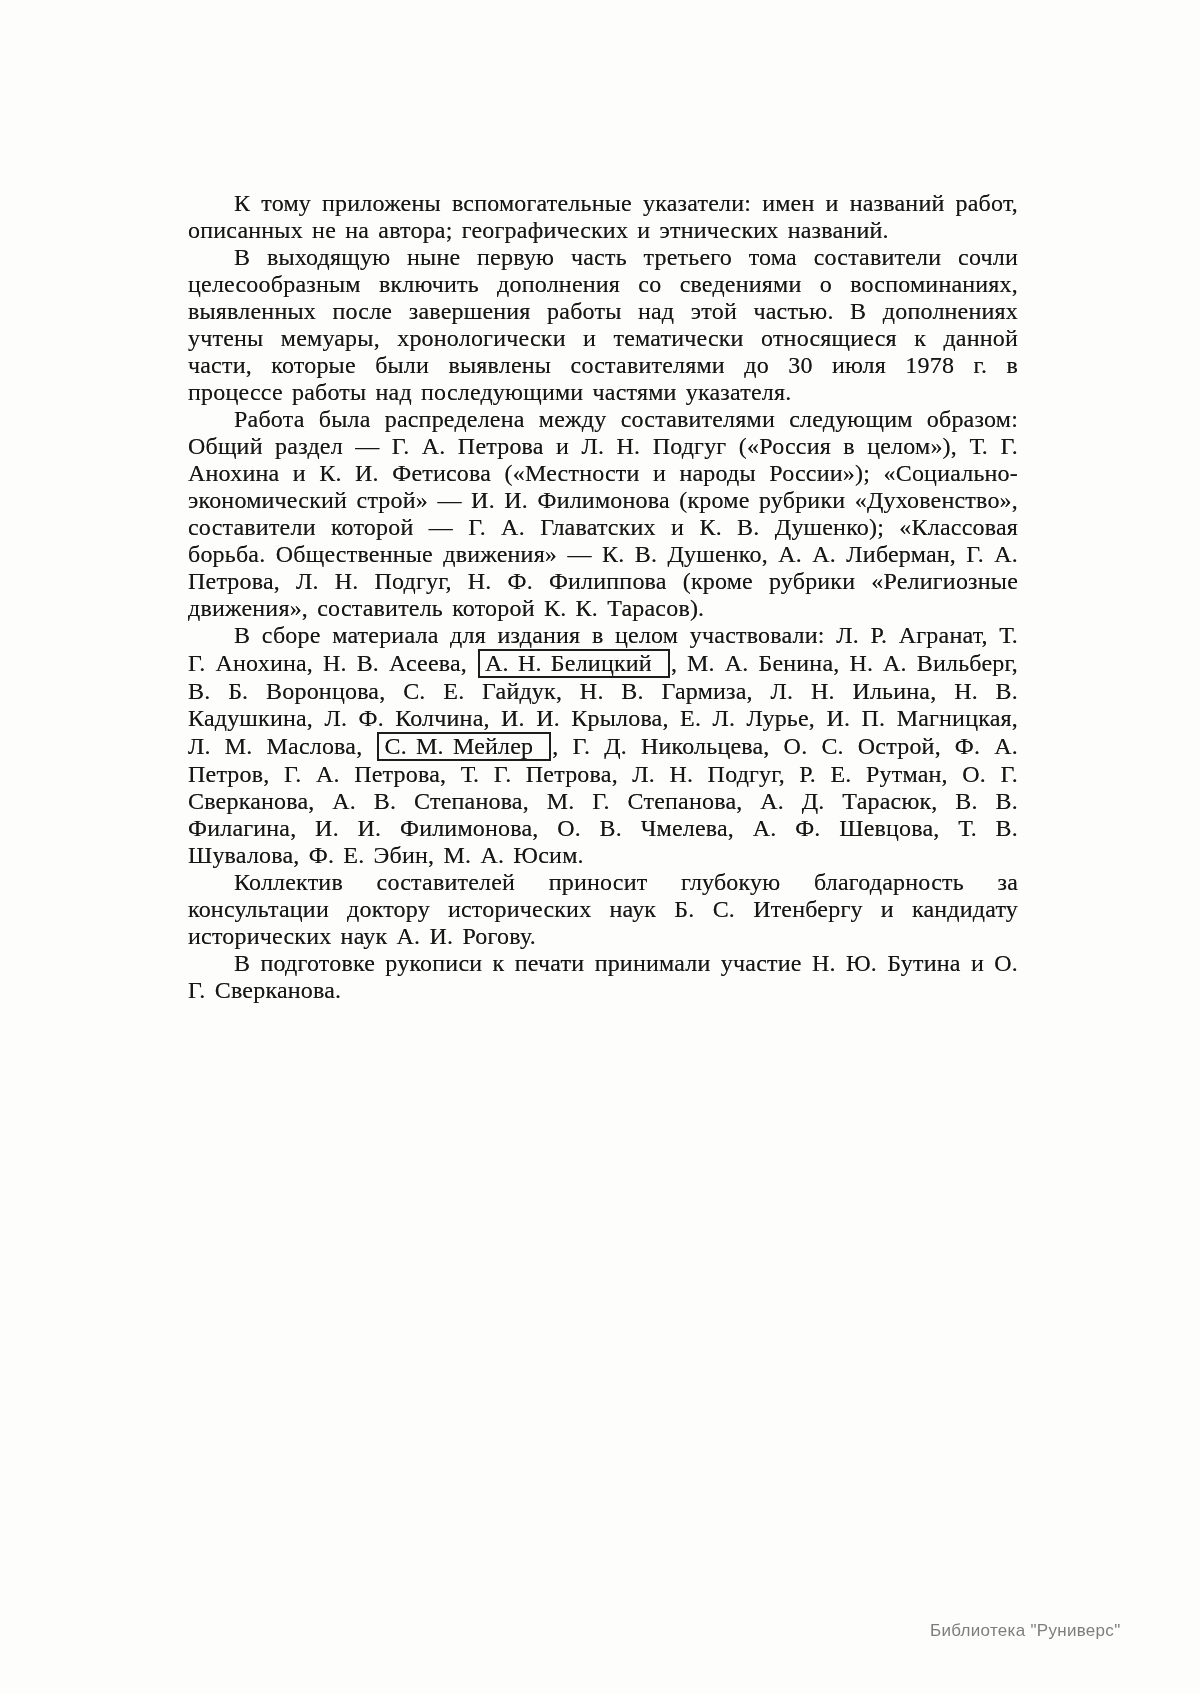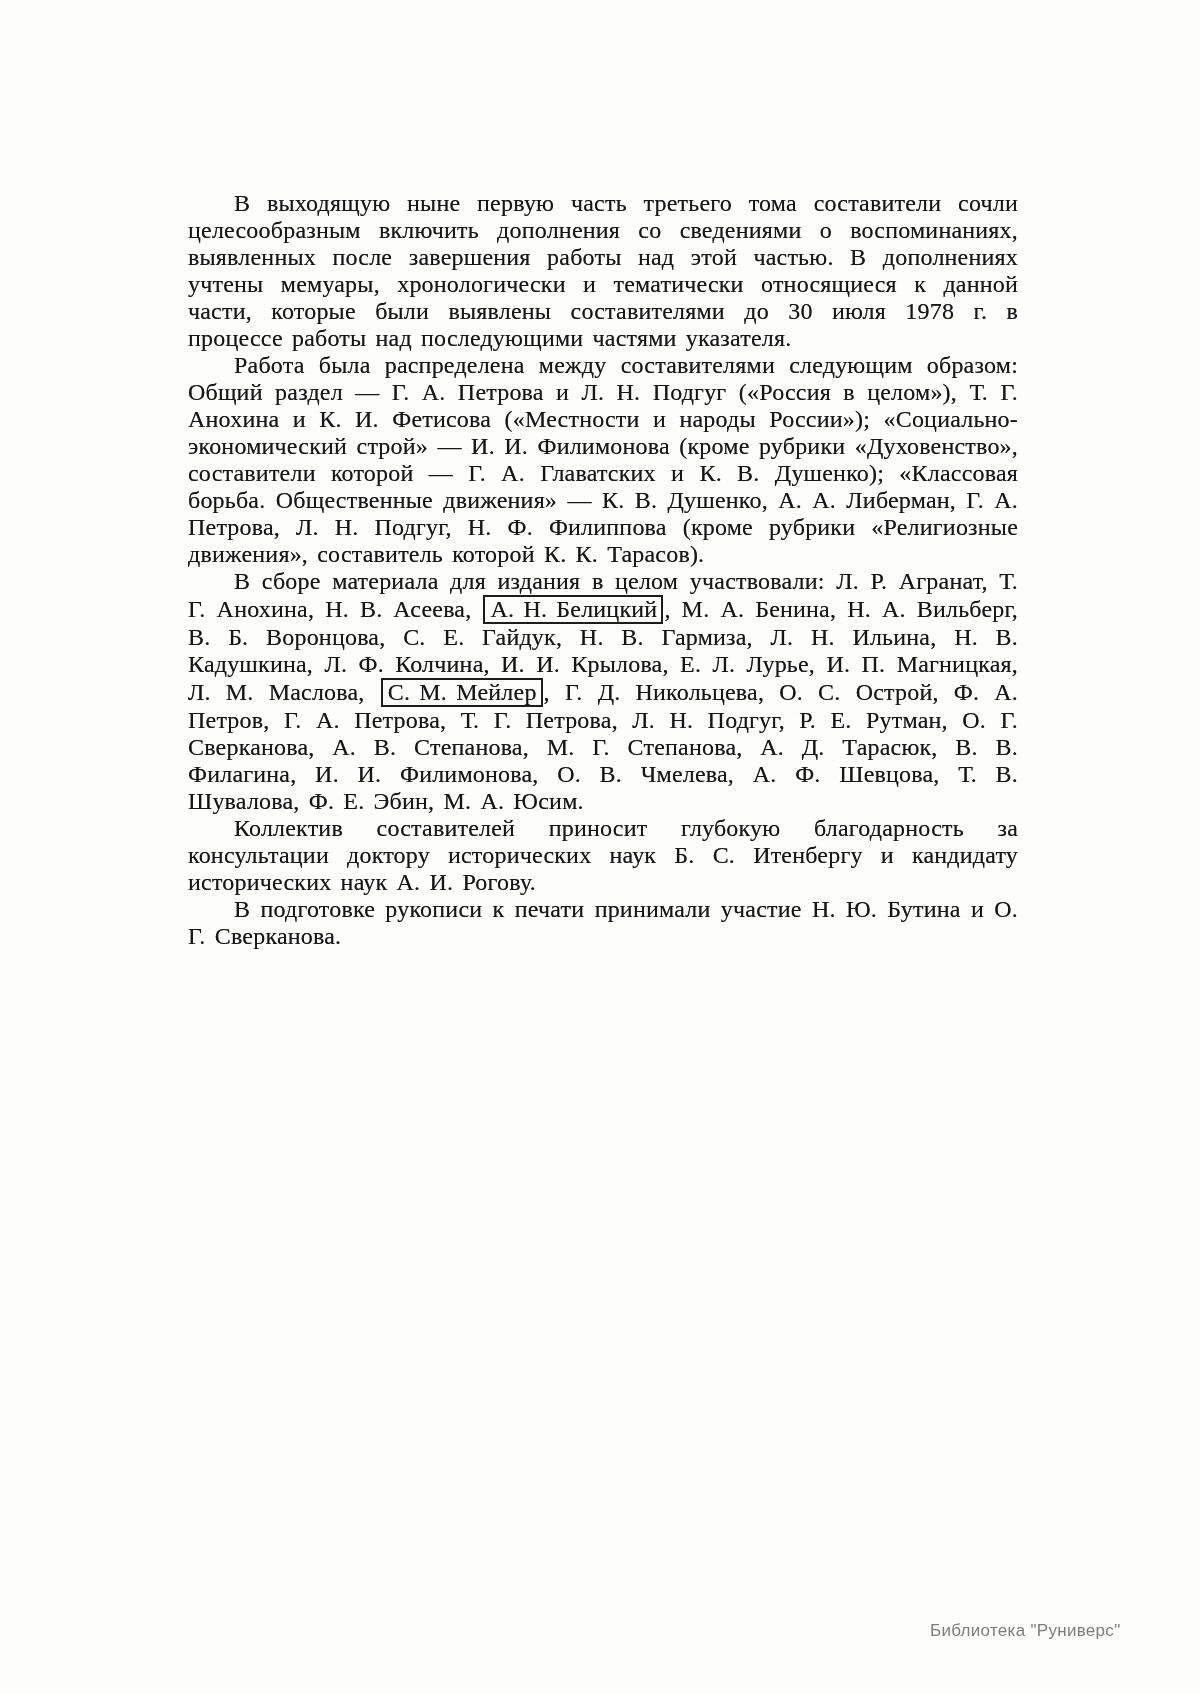--- a/index.html
+++ b/index.html
@@ -32,39 +32,40 @@
   .para {
     margin: 0;
     text-indent: 46px;
     word-spacing: 3px;
     letter-spacing: 0.2px;
   }
   .boxed {
     display: inline-block;
     text-indent: 0;
     border: 2px solid #1d1d1d;
-    padding: 0 4px 1px 5px;
+    padding: 0 16px 1px 5px;
     line-height: 24px;
     margin: 0 1px;
   }
   .watermark {
     position: absolute;
     left: 930px;
     top: 1621px;
     font-family: "Liberation Sans", sans-serif;
     font-size: 17px;
     letter-spacing: 0.3px;
     color: #7d7d7d;
   }
 </style>
 </head>
 <body>
 
 <div class="page">
   <div class="text-block">
+      <p class="para"><span>К тому приложены вспомогательные указатели: имен и названий работ, описанных не на автора; географических и этнических названий.</span></p>
       <p class="para"><span>В выходящую ныне первую часть третьего тома составители сочли целесообразным включить дополнения со сведениями о воспоминаниях, выявленных после завершения работы над этой частью. В дополнениях учтены мемуары, хронологически и тематически относящиеся к данной части, которые были выявлены составителями до 30 июля 1978 г. в процессе работы над последующими частями указателя.</span></p>
       <p class="para"><span>Работа была распределена между составителями следующим образом: Общий раздел — Г. А. Петрова и Л. Н. Подгуг («Россия в целом»), Т. Г. Анохина и К. И. Фетисова («Местности и народы России»); «Социально-экономический строй» — И. И. Филимонова (кроме рубрики «Духовенство», составители которой — Г. А. Главатских и К. В. Душенко); «Классовая борьба. Общественные движения» — К. В. Душенко, А. А. Либерман, Г. А. Петрова, Л. Н. Подгуг, Н. Ф. Филиппова (кроме рубрики «Религиозные движения», составитель которой К. К. Тарасов).</span></p>
       <p class="para"><span>В сборе материала для издания в целом участвовали: Л. Р. Агранат, Т. Г. Анохина, Н. В. Асеева, </span><span class="boxed">А. Н. Белицкий</span><span>, М. А. Бенина, Н. А. Вильберг, В. Б. Воронцова, С. Е. Гайдук, Н. В. Гармиза, Л. Н. Ильина, Н. В. Кадушкина, Л. Ф. Колчина, И. И. Крылова, Е. Л. Лурье, И. П. Магницкая, Л. М. Маслова, </span><span class="boxed">С. М. Мейлер</span><span>, Г. Д. Никольцева, О. С. Острой, Ф. А. Петров, Г. А. Петрова, Т. Г. Петрова, Л. Н. Подгуг, Р. Е. Рутман, О. Г. Сверканова, А. В. Степанова, М. Г. Степанова, А. Д. Тарасюк, В. В. Филагина, И. И. Филимонова, О. В. Чмелева, А. Ф. Шевцова, Т. В. Шувалова, Ф. Е. Эбин, М. А. Юсим.</span></p>
       <p class="para"><span>Коллектив составителей приносит глубокую благодарность за консультации доктору исторических наук Б. С. Итенбергу и кандидату исторических наук А. И. Рогову.</span></p>
       <p class="para"><span>В подготовке рукописи к печати принимали участие Н. Ю. Бутина и О. Г. Сверканова.</span></p>
     </div>
   <div class="watermark">Библиотека "Руниверс"</div>
 </div>
 
 </body></html>

